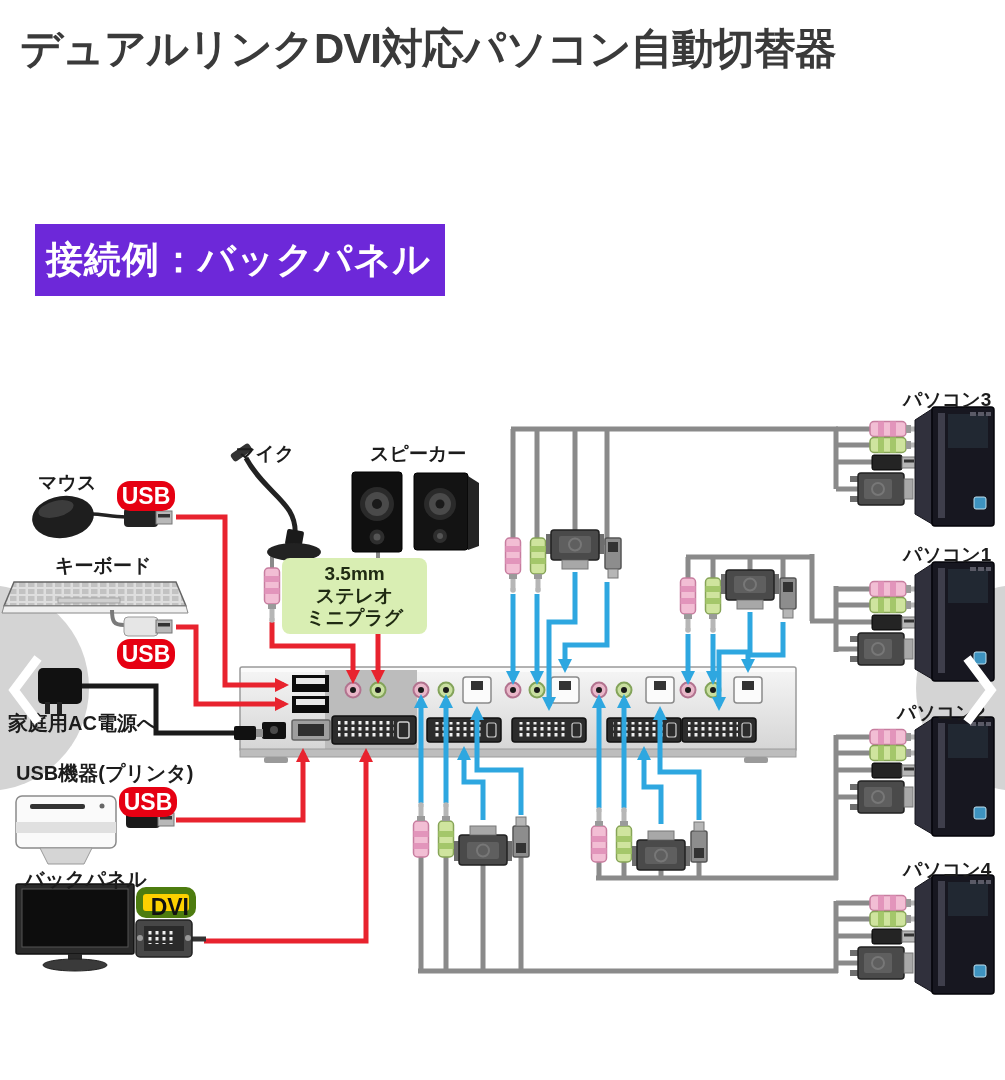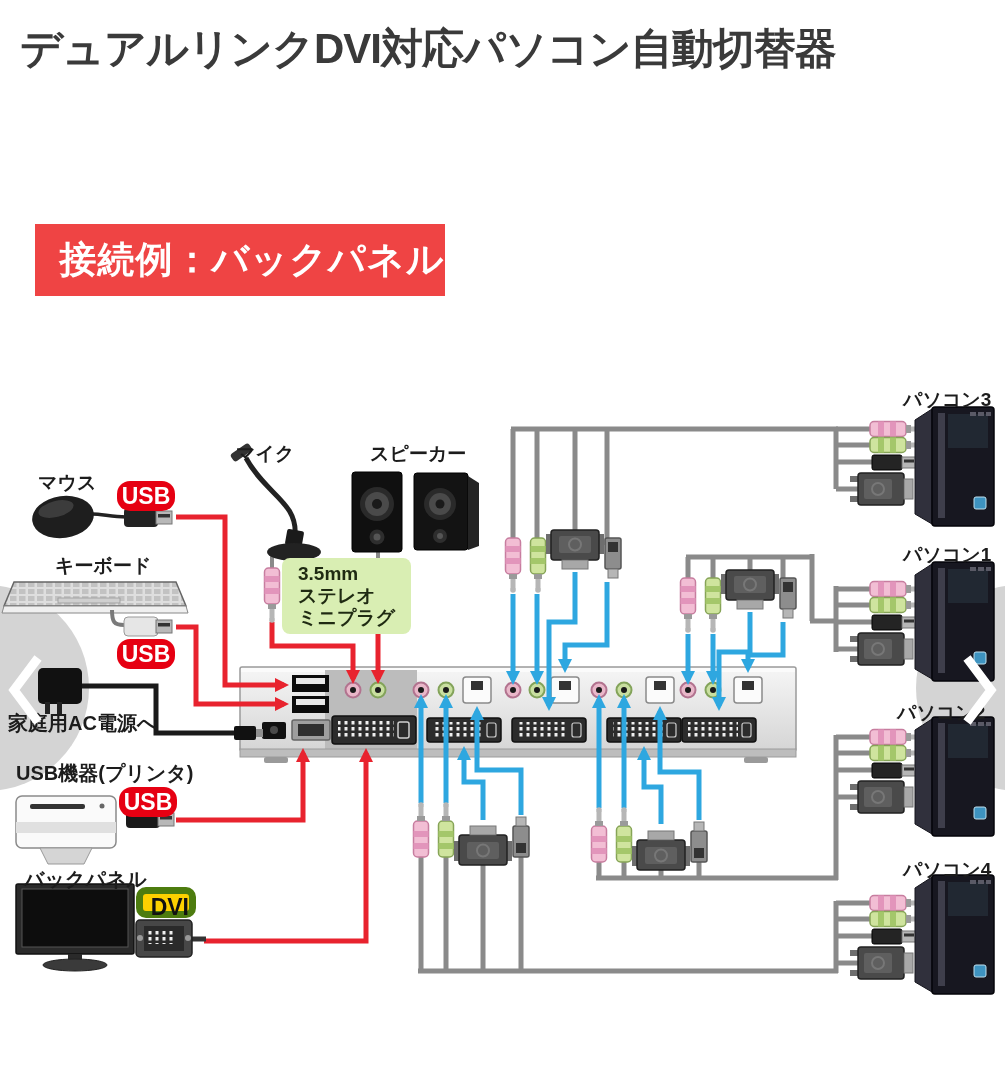--- a/index.html
+++ b/index.html
@@ -1,32 +1,32 @@
 <!DOCTYPE html>
 <html><head>
 <meta charset="utf-8">
 <style>
   html,body{margin:0;padding:0;background:#fff;}
   .stage{position:relative;width:1005px;height:1019px;background:#ffffff;overflow:hidden;
          font-family:Liberation Sans, sans-serif;}
   .title{position:absolute;left:20px;top:20px;color:#3a3a3a;font-size:42px;font-weight:600;
          letter-spacing:-1px;line-height:57px;z-index:3;}
-  .banner{position:absolute;left:35px;top:224px;width:410px;height:72px;background:#ef4444;
-          color:#ffffff;font-size:37px;font-weight:700;line-height:72px;padding-left:24px;
-          box-sizing:border-box;letter-spacing:1px;z-index:3;text-align:center;}
+  .banner{position:absolute;left:35px;top:224px;width:410px;height:72px;background:#6d28d9;
+          color:#ffffff;font-size:37px;font-weight:700;line-height:72px;padding-left:11px;
+          box-sizing:border-box;letter-spacing:1px;z-index:3;}
   .diagram{position:absolute;left:0;top:0;z-index:1;}
   .lbl{position:absolute;font-weight:700;color:#1c1c1c;font-size:19px;white-space:nowrap;z-index:3;}
   .lbl.big{font-size:20px;}
   .badge-usb{position:absolute;width:58px;height:30px;background:#e60012;color:#fff;
              border-radius:13px;font-size:23px;font-weight:800;text-align:center;line-height:30px;z-index:3;}
   .badge-dvi{position:absolute;width:60px;height:31px;background:#fdd000;color:#111;
              border:7px solid #4d7c0f;border-radius:10px;font-size:23px;font-weight:800;
              text-align:right;line-height:26px;box-sizing:border-box;z-index:3;}
-  .badge-plug{position:absolute;background:#d9eeb3;border-radius:8px;padding:5px 16px;
-              font-size:19px;font-weight:800;color:#1f2a12;text-align:left;line-height:22px;z-index:3;}
+  .badge-plug{position:absolute;background:#d9eeb3;border-radius:8px;padding:5px 24px;
+              font-size:19px;font-weight:800;color:#1f2a12;text-align:center;line-height:22px;z-index:3;}
   .badge-plug span{display:block;}
   .navbtn{position:absolute;width:44px;height:80px;background:transparent;border:none;padding:0;
           cursor:pointer;z-index:10;}
   .navbtn svg{display:block;}
 </style>
 </head>
 <body>
 
 <div class="stage">
 

